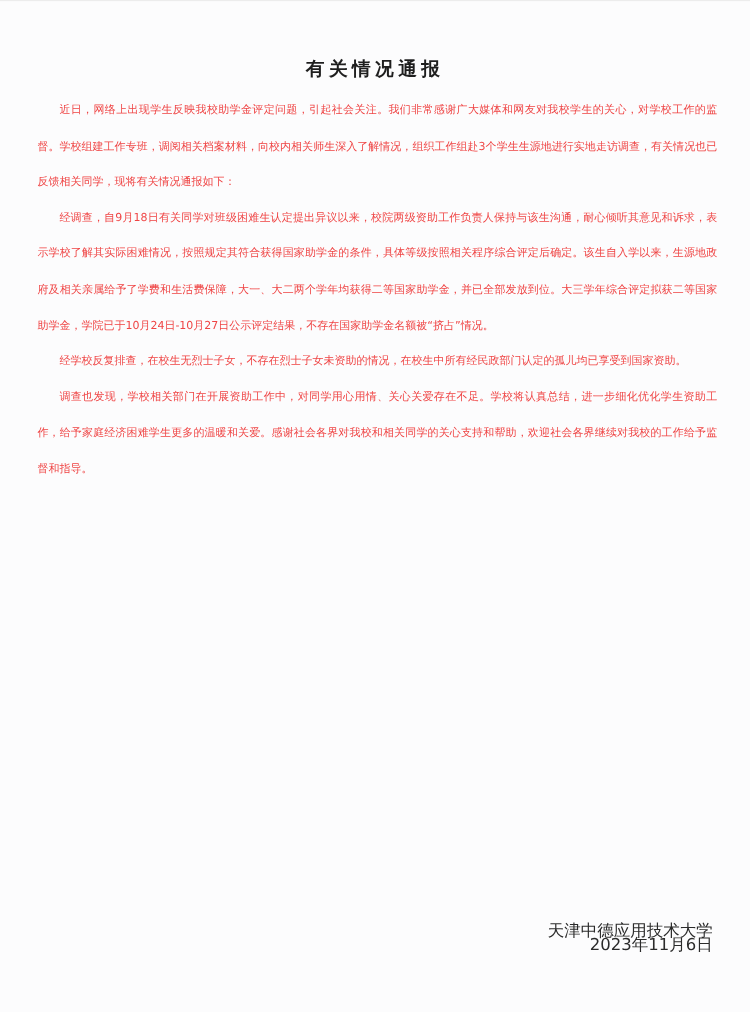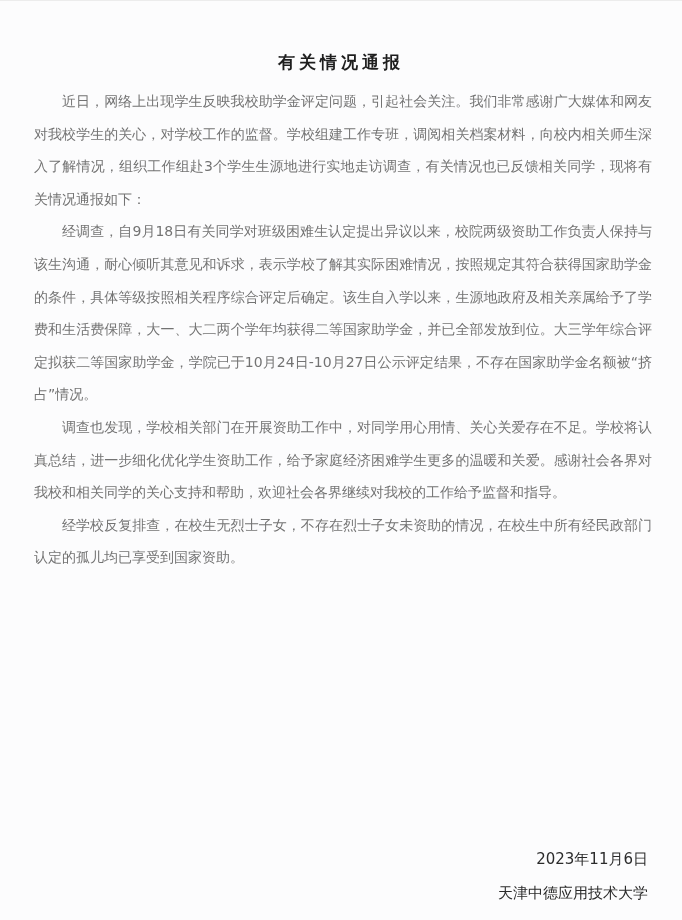--- a/index.html
+++ b/index.html
@@ -25,44 +25,44 @@
     letter-spacing: 4px;
     color: #1e1e1e;
     margin-top: 16px;
   }
   .body-text {
     position: absolute;
     top: 84px; left: 34px; width: 618px;
   }
   .para {
     margin: 0;
-    font-size: 14px;
+    font-size: 10px;
     line-height: 32.6px;
     text-indent: 2em;
     text-align: justify;
-    color: #737373;
+    color: #ef4444;
   }
   .signature {
     position: absolute;
     right: 34px;
     text-align: right;
     font-size: 15px;
     color: #2b2b2b;
   }
-  .sig-org { top: 836px; margin-top: 47px; }
+  .sig-org { top: 836px; }
   .sig-date { top: 849px; }
 </style>
 </head>
 <body>
 
 <div class="page">
   <div class="title">有关情况通报</div>
 
   <div class="body-text">
     <p class="para">近日，网络上出现学生反映我校助学金评定问题，引起社会关注。我们非常感谢广大媒体和网友对我校学生的关心，对学校工作的监督。学校组建工作专班，调阅相关档案材料，向校内相关师生深入了解情况，组织工作组赴3个学生生源地进行实地走访调查，有关情况也已反馈相关同学，现将有关情况通报如下：</p>
     <p class="para">经调查，自9月18日有关同学对班级困难生认定提出异议以来，校院两级资助工作负责人保持与该生沟通，耐心倾听其意见和诉求，表示学校了解其实际困难情况，按照规定其符合获得国家助学金的条件，具体等级按照相关程序综合评定后确定。该生自入学以来，生源地政府及相关亲属给予了学费和生活费保障，大一、大二两个学年均获得二等国家助学金，并已全部发放到位。大三学年综合评定拟获二等国家助学金，学院已于10月24日-10月27日公示评定结果，不存在国家助学金名额被“挤占”情况。</p>
+    <p class="para">经学校反复排查，在校生无烈士子女，不存在烈士子女未资助的情况，在校生中所有经民政部门认定的孤儿均已享受到国家资助。</p>
     <p class="para">调查也发现，学校相关部门在开展资助工作中，对同学用心用情、关心关爱存在不足。学校将认真总结，进一步细化优化学生资助工作，给予家庭经济困难学生更多的温暖和关爱。感谢社会各界对我校和相关同学的关心支持和帮助，欢迎社会各界继续对我校的工作给予监督和指导。</p>
-    <p class="para">经学校反复排查，在校生无烈士子女，不存在烈士子女未资助的情况，在校生中所有经民政部门认定的孤儿均已享受到国家资助。</p>
   </div>
 
   <div class="signature sig-org">天津中德应用技术大学</div>
   <div class="signature sig-date">2023年11月6日</div>
 </div>
 
 </body></html>

